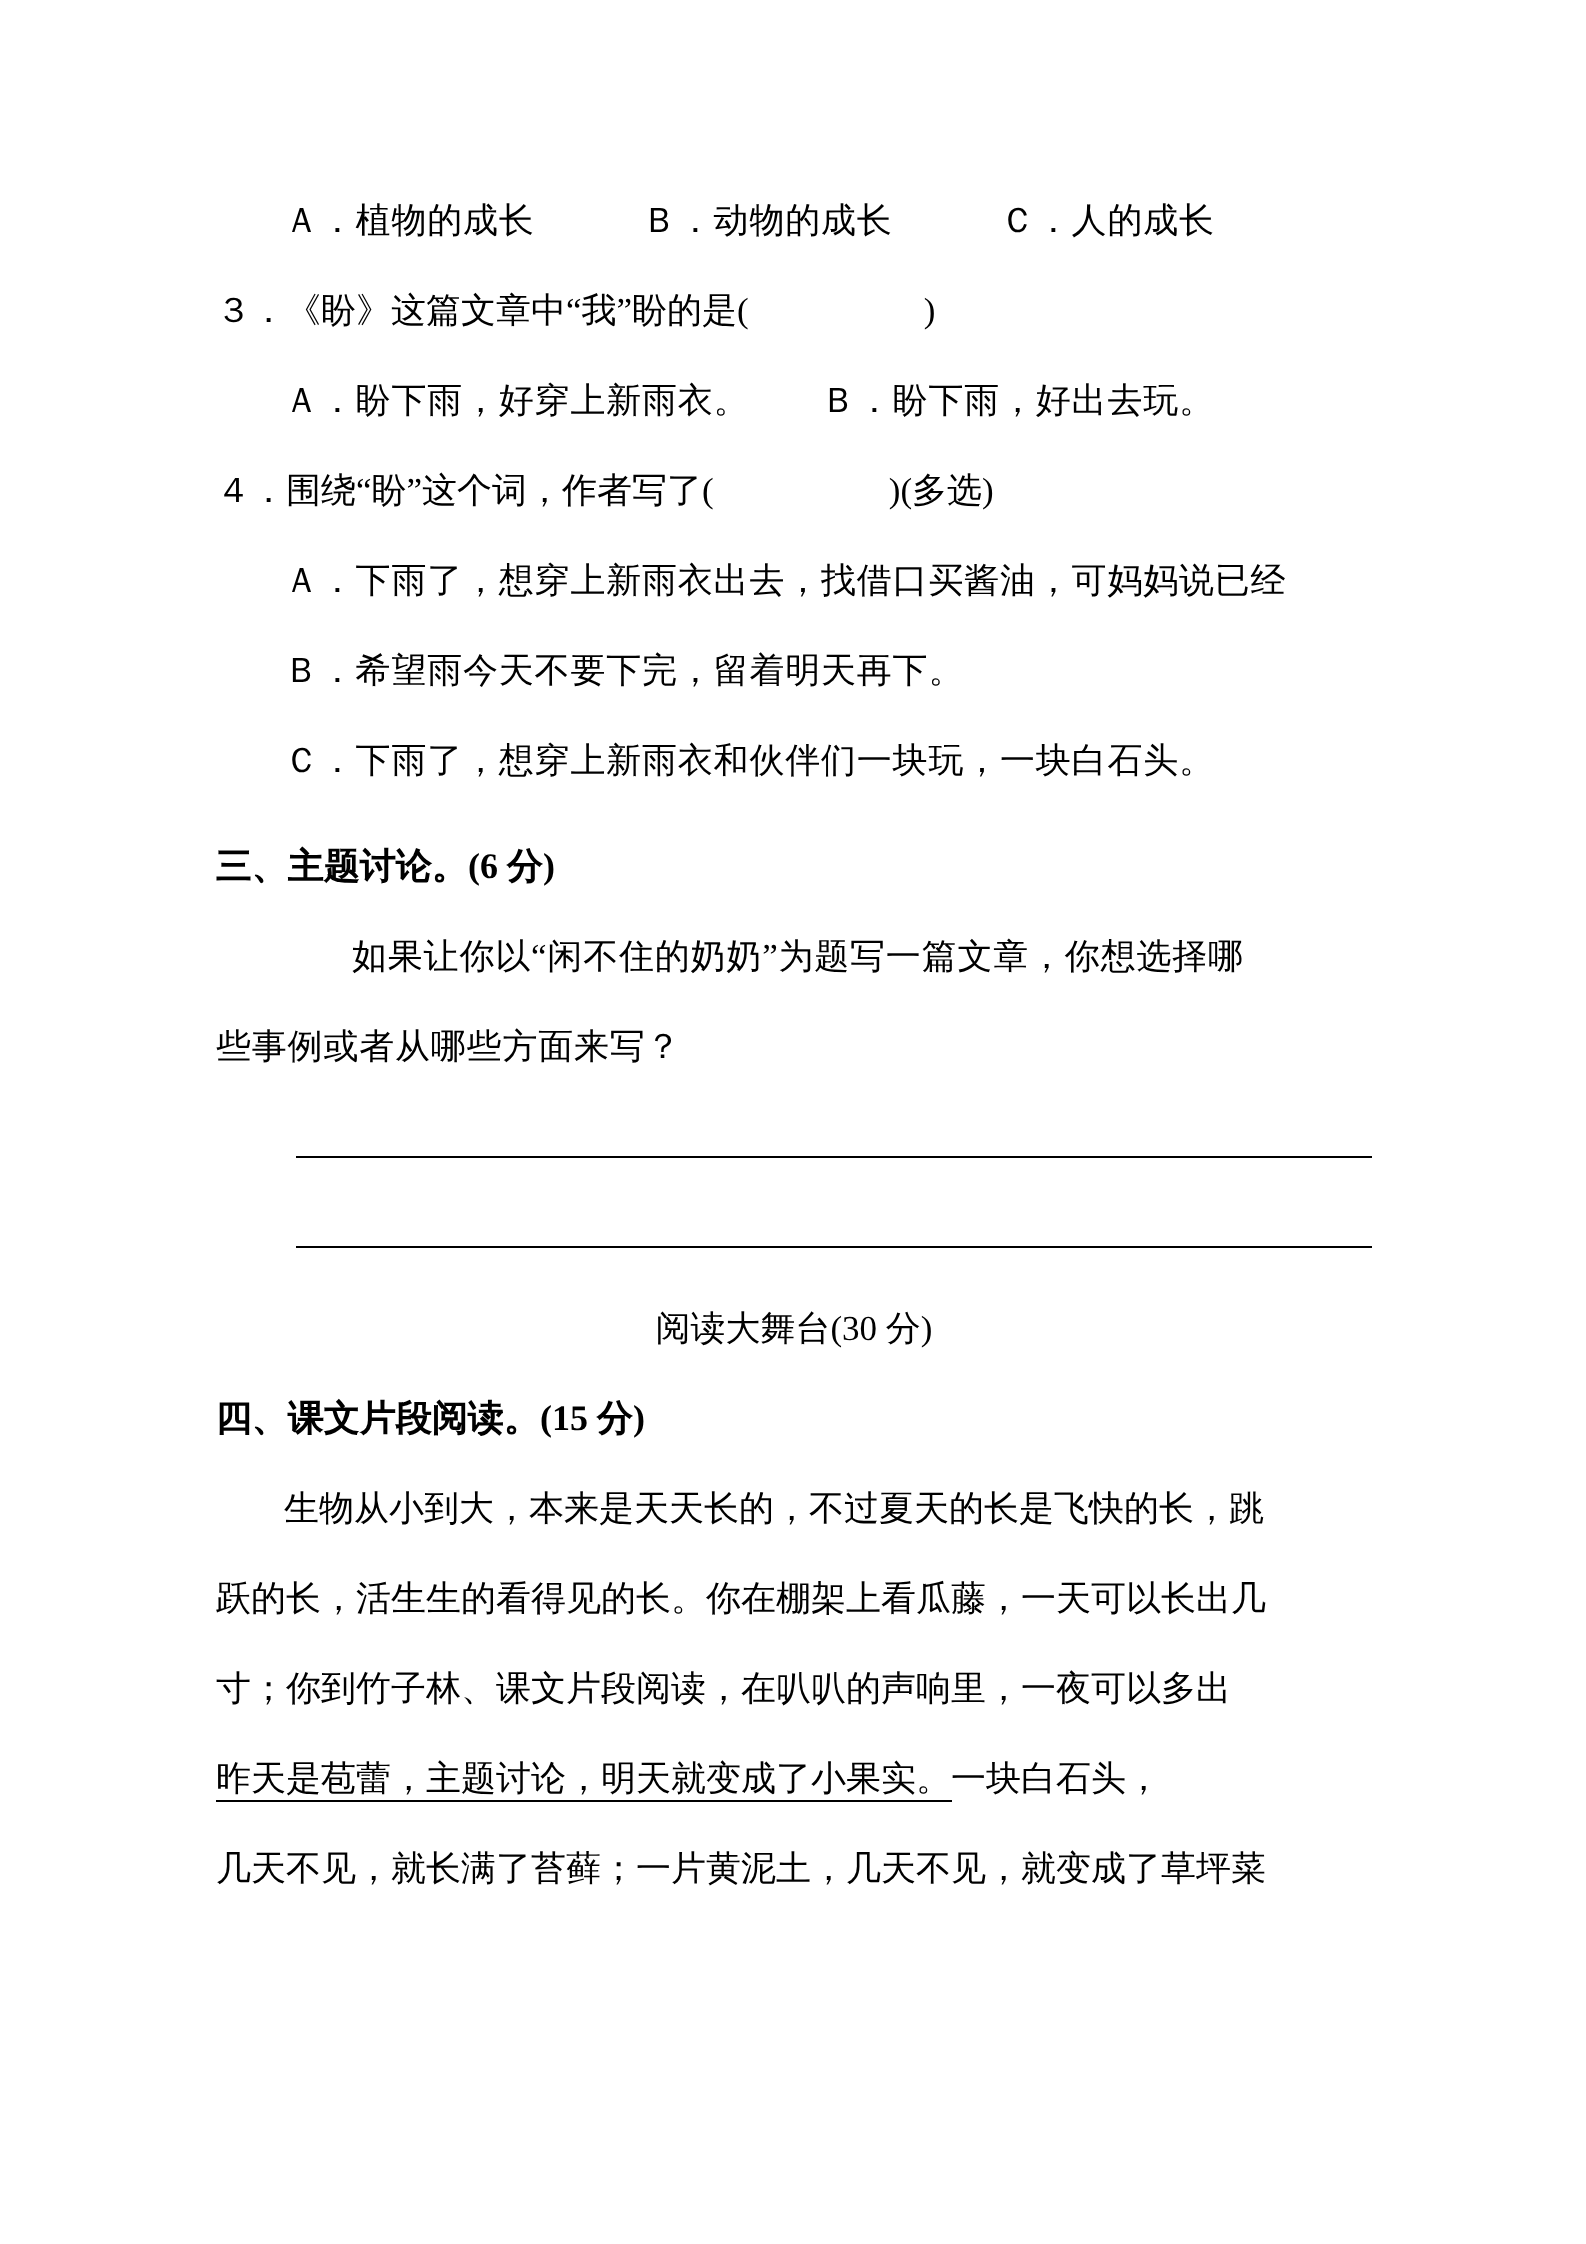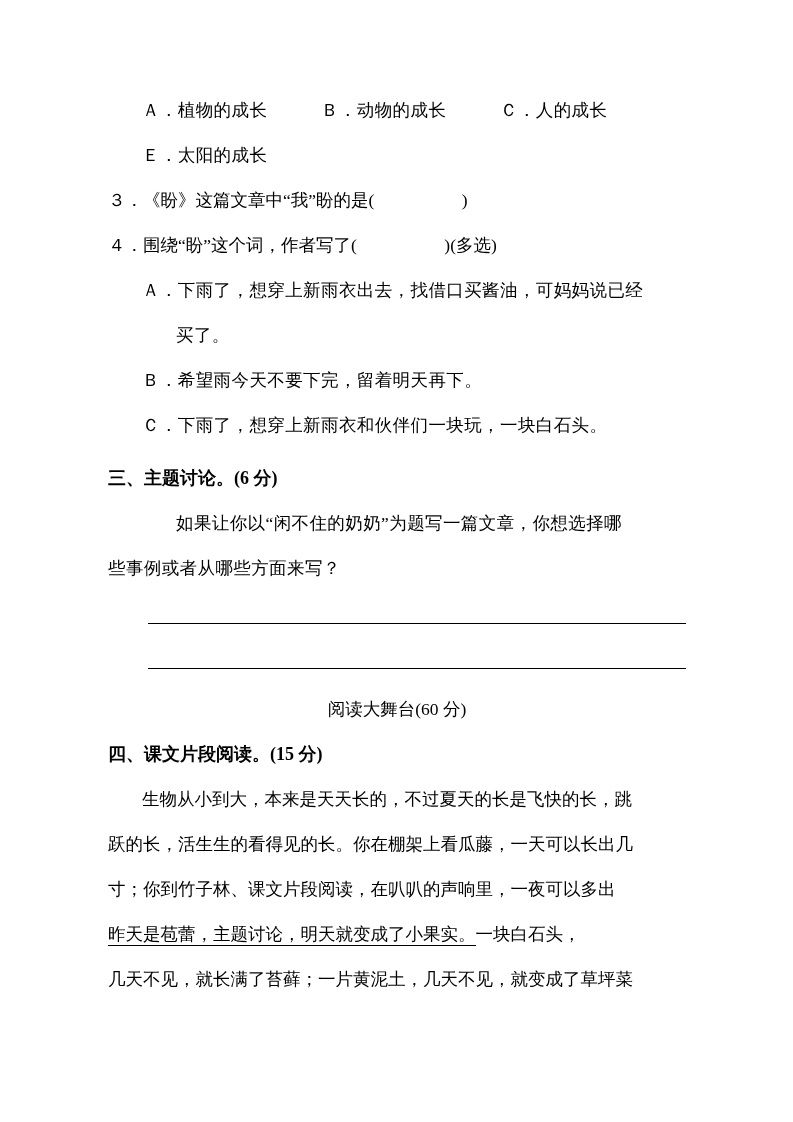--- a/index.html
+++ b/index.html
@@ -82,42 +82,41 @@
     padding-bottom: 1px;
   }
 </style>
 </head>
 <body>
 
 <div class="page">
   <div class="content">
 
     <div class="line indent1">Ａ．植物的成长　　　Ｂ．动物的成长　　　Ｃ．人的成长</div>
-    <div class="line indent1">Ｅ．太阳的成长</div>
 
     <div class="q-line">３．《盼》这篇文章中“我”盼的是(　　　　　)</div>
+    <div class="line indent1">Ａ．盼下雨，好穿上新雨衣。　　Ｂ．盼下雨，好出去玩。</div>
 
     <div class="q-line">４．围绕“盼”这个词，作者写了(　　　　　)(多选)</div>
     <div class="line indent1">Ａ．下雨了，想穿上新雨衣出去，找借口买酱油，可妈妈说已经</div>
-    <div class="line indent2">买了。</div>
     <div class="line indent1">Ｂ．希望雨今天不要下完，留着明天再下。</div>
     <div class="line indent1">Ｃ．下雨了，想穿上新雨衣和伙伴们一块玩，一块白石头。</div>
 
     <div class="section-title" style="margin-top:8px;">三、主题讨论。(6 分)</div>
     <div class="line" style="padding-left:68px;">如果让你以“闲不住的奶奶”为题写一篇文章，你想选择哪</div>
     <div class="line">些事例或者从哪些方面来写？</div>
 
     <div class="rule-wrap">
       <div class="answer-rule"></div>
     </div>
     <div class="rule-wrap">
       <div class="answer-rule"></div>
     </div>
 
-    <div class="center-title">阅读大舞台(60 分)</div>
+    <div class="center-title">阅读大舞台(30 分)</div>
 
     <div class="section-title">四、课文片段阅读。(15 分)</div>
 
     <div class="reading">
       <div class="para p1">生物从小到大，本来是天天长的，不过夏天的长是飞快的长，跳</div>
       <div class="para">跃的长，活生生的看得见的长。你在棚架上看瓜藤，一天可以长出几</div>
       <div class="para">寸；你到竹子林、课文片段阅读，在叭叭的声响里，一夜可以多出</div>
       <div class="para"><span class="underline-span">昨天是苞蕾，主题讨论，明天就变成了小果实。</span><span>一块白石头，</span></div>
       <div class="para">几天不见，就长满了苔藓；一片黄泥土，几天不见，就变成了草坪菜</div>
     </div>

